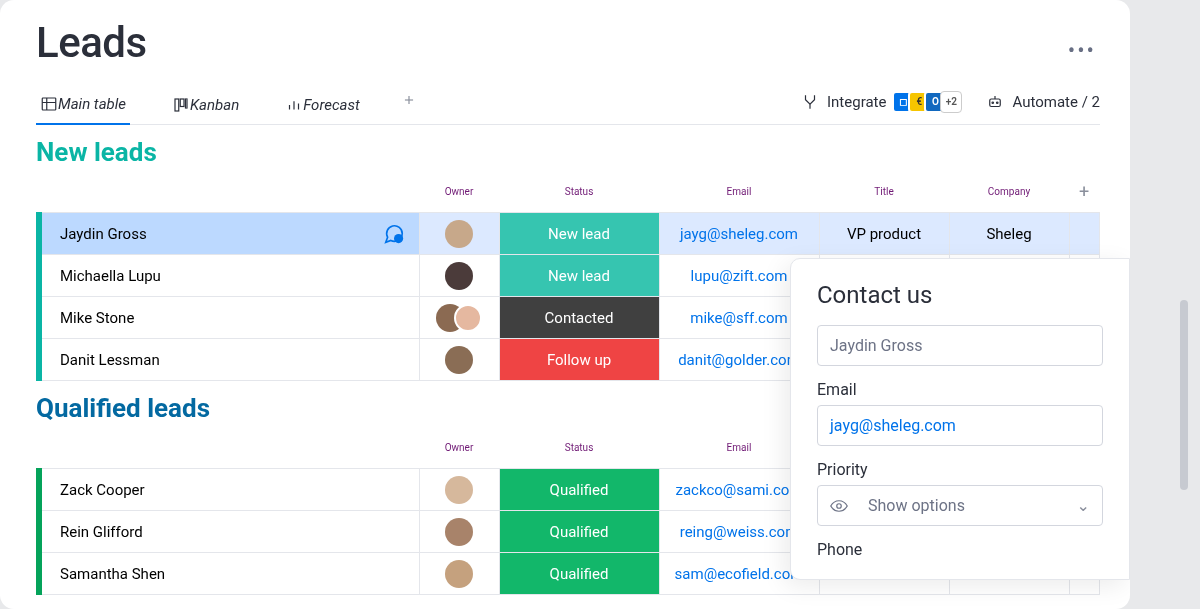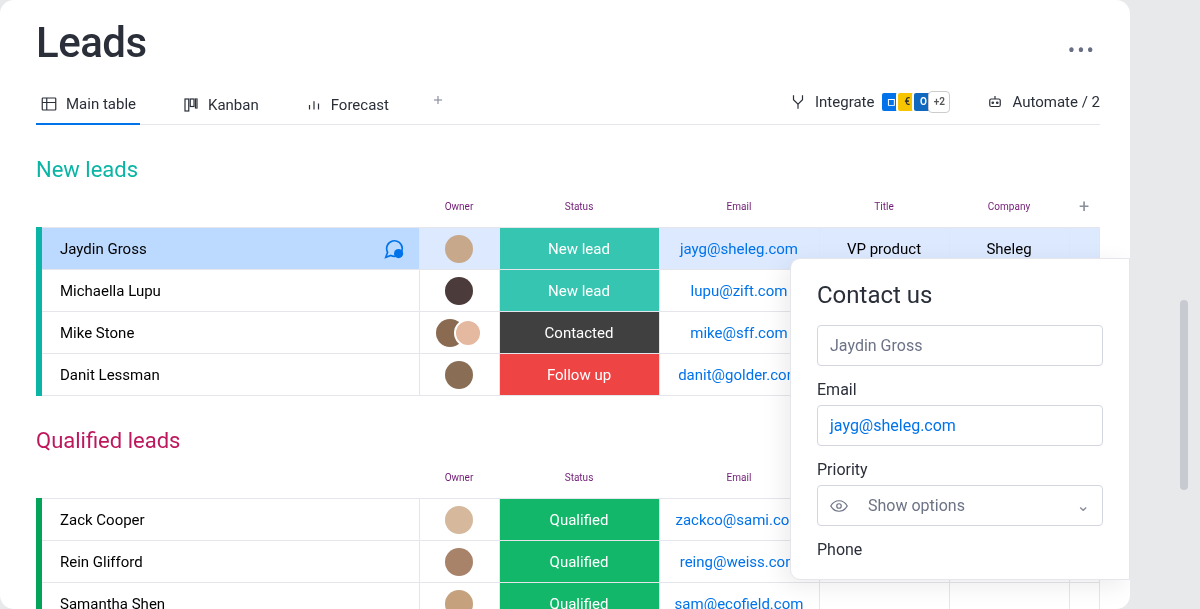--- a/index.html
+++ b/index.html
@@ -51,43 +51,43 @@
   .views-row {
     display: flex;
     align-items: center;
     margin-top: 22px;
     border-bottom: 1px solid #e4e6eb;
     position: relative;
   }
   .view-tab {
     display: flex;
     align-items: center;
-    gap: 8px;
     padding: 6px 4px 10px;
     margin-right: 38px;
     color: #2b2f3a;
     font-size: 15px;
     cursor: pointer;
+    font-style: italic;
   }
   .view-tab.active {
     border-bottom: 2px solid #0073ea;
     margin-bottom: -1px;
   }
   .view-tab svg, .add-view svg { flex-shrink: 0; }
   .add-view {
     color: #8a8f9c;
     cursor: pointer;
     padding-bottom: 10px;
   }
 
   .right-actions {
     margin-left: auto;
     display: flex;
     align-items: center;
-    gap: 36px;
+    gap: 24px;
     padding-bottom: 10px;
   }
   .action-btn {
     display: flex;
     align-items: center;
     gap: 8px;
     font-size: 15px;
     color: #2b2f3a;
     cursor: pointer;
   }
@@ -108,27 +108,27 @@
     font-weight: 600;
     color: #fff;
   }
   .hex1 { background:#0073ea; }
   .hex2 { background:#f6c500; color:#333; }
   .hex3 { background:#1168bf; }
   .hex-more { background:#fff; color:#555; border:1px solid #ccc; }
 
   
   .group-title {
-    font-size: 22px;
-    font-weight: 400;
-    margin-top: 32px;
+    font-size: 26px;
+    font-weight: 700;
+    margin-top: 12px;
     margin-bottom: 6px;
   }
   .group-new { color: #0ab5a5; }
-  .group-qual { color: #be185d; }
+  .group-qual { color: #0369a1; }
 
   
   .tbl {
     width: 1060px;
     border-collapse: collapse;
     table-layout: fixed;
   }
   .tbl th {
     font-weight: 400;
     font-size: 10px;

